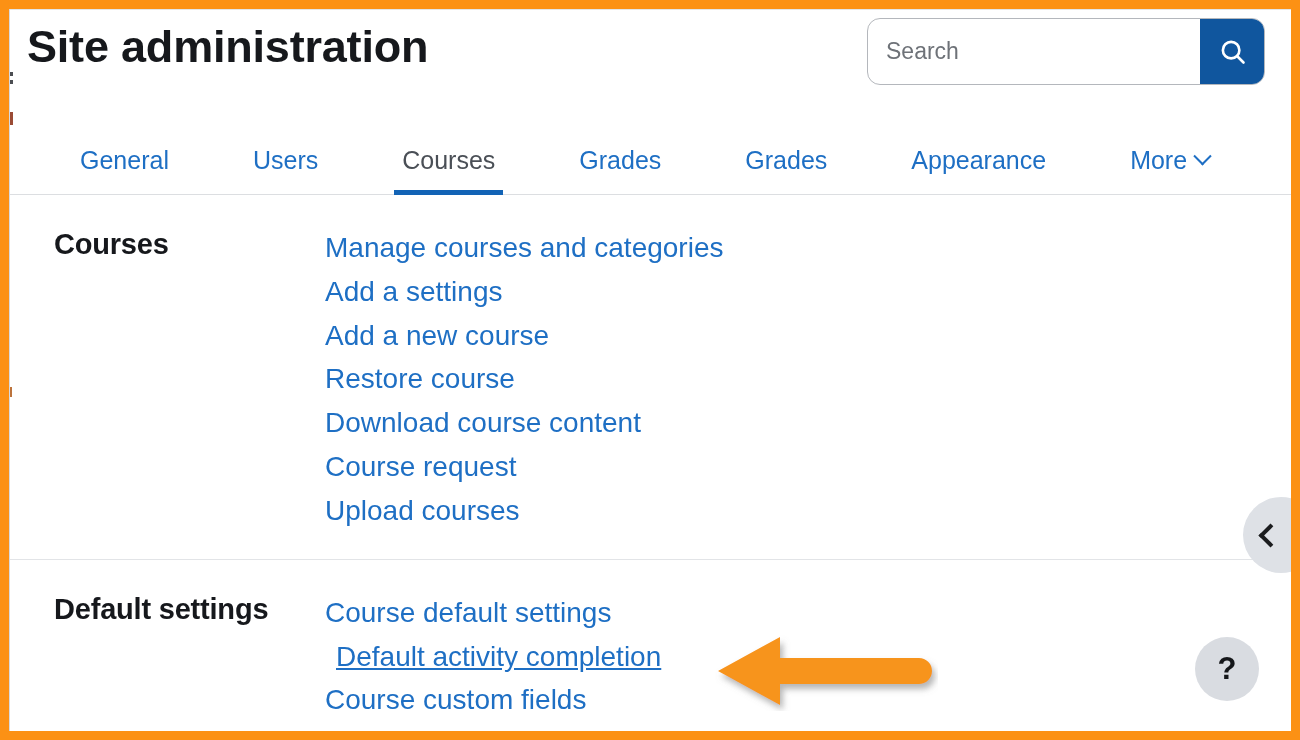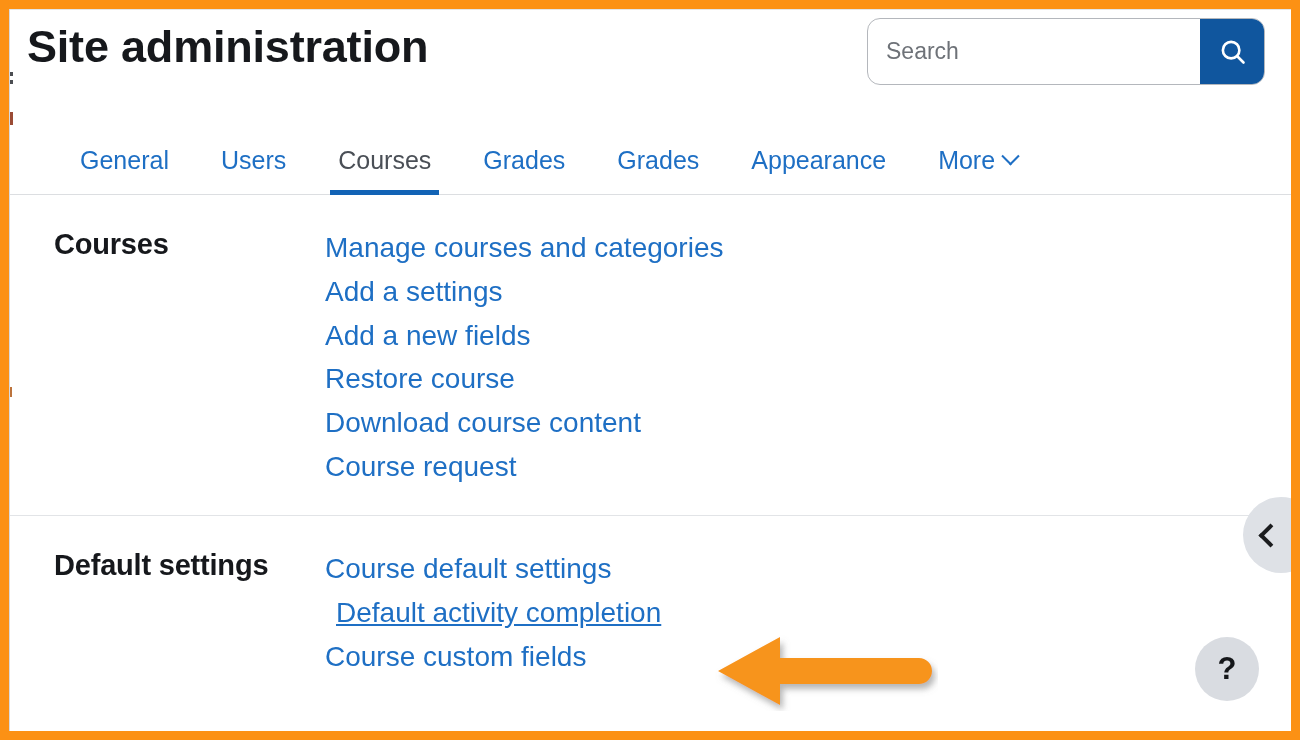--- a/index.html
+++ b/index.html
@@ -92,20 +92,21 @@
   .search-button svg { display: block; }
 
   
   .tabs {
     position: relative;
     height: 91px;
     border-bottom: 1px solid #dcdee1;
     display: flex;
     align-items: flex-start;
     padding-left: 44px;
+    gap: 32px;
   }
 
   .tab {
     position: relative;
     font-size: 25px;
     color: #1e6fc4;
     padding: 22px 26px 0 26px;
     white-space: nowrap;
     cursor: pointer;
     text-decoration: none;
@@ -294,30 +295,33 @@
       <section class="section">
         <h2 class="section-title">Courses</h2>
         <ul class="link-list">
           <li>
             <a class="admin-link" href="#">Manage courses and categories</a>
           </li>
           <li>
             <a class="admin-link" href="#">Add a settings</a>
           </li>
           <li>
-            <a class="admin-link" href="#">Add a new fields</a>
+            <a class="admin-link" href="#">Add a new course</a>
           </li>
           <li>
             <a class="admin-link" href="#">Restore course</a>
           </li>
           <li>
             <a class="admin-link" href="#">Download course content</a>
           </li>
           <li>
             <a class="admin-link" href="#">Course request</a>
+          </li>
+          <li>
+            <a class="admin-link" href="#">Upload courses</a>
           </li>
         </ul>
       </section>
 
       <section class="section">
         <h2 class="section-title">Default settings</h2>
         <ul class="link-list">
           <li>
             <a class="admin-link" href="#">Course default settings</a>
           </li>

